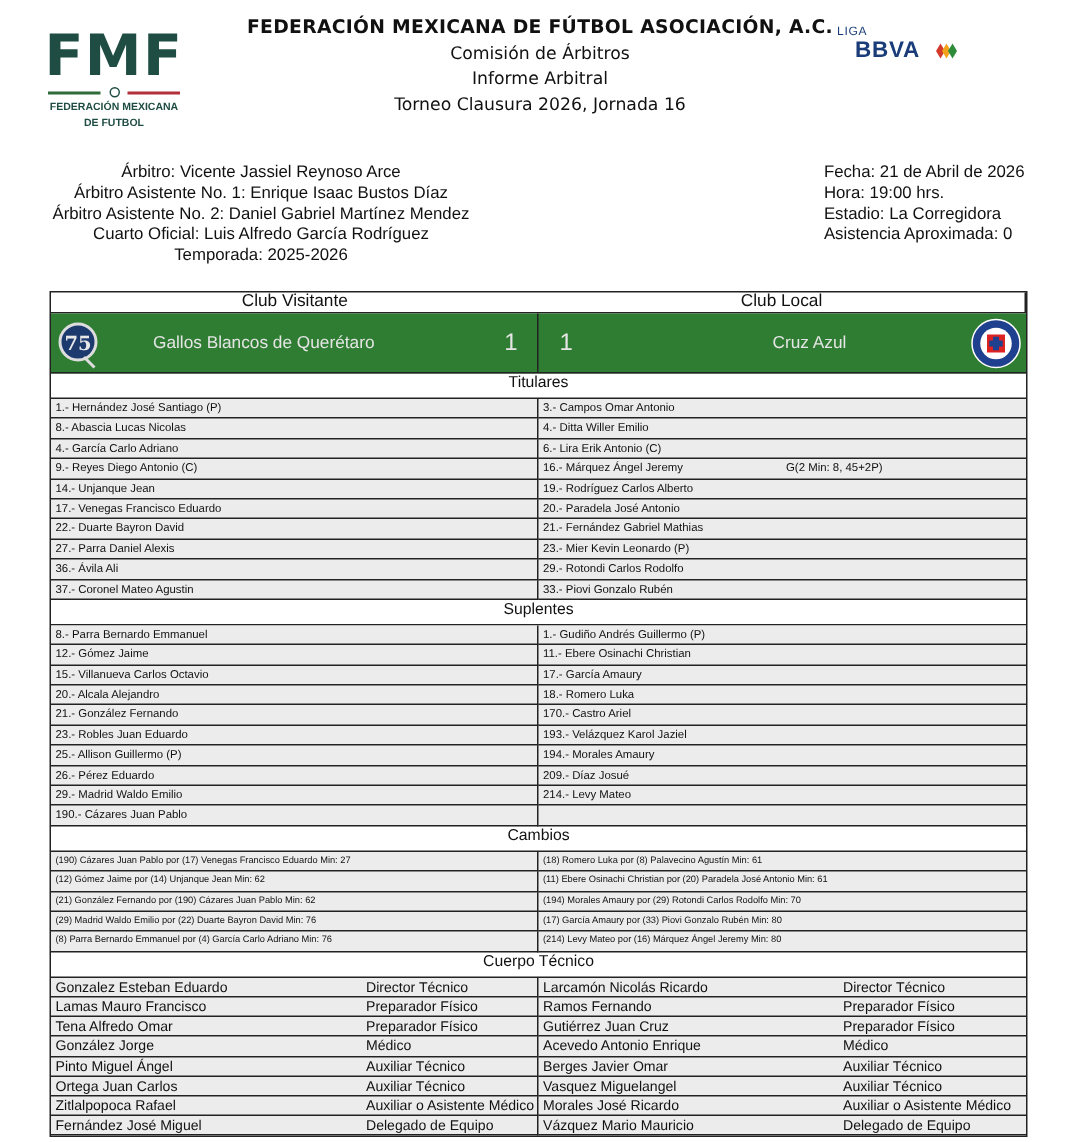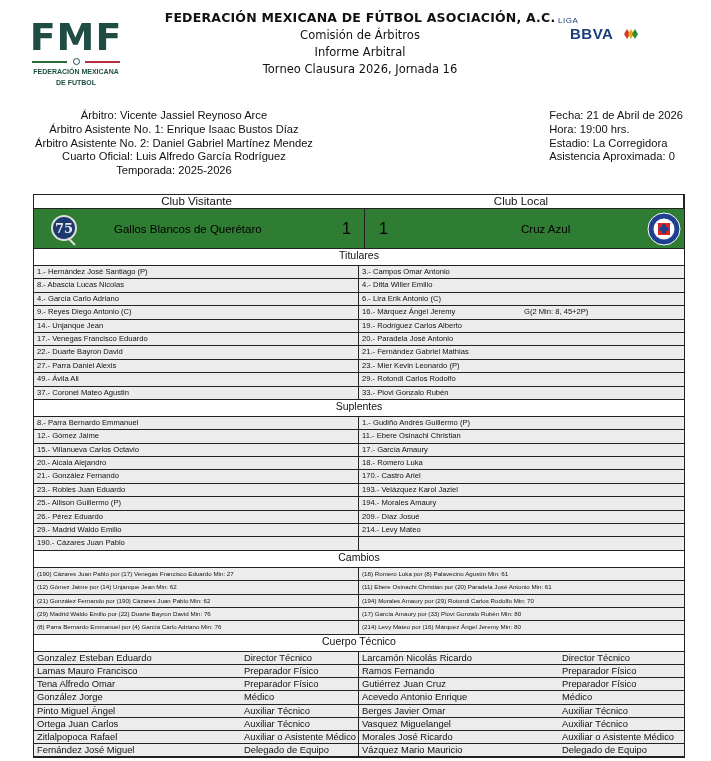--- a/index.html
+++ b/index.html
@@ -28,21 +28,21 @@
   .officials { position: absolute; left: 35px; top: 109px; font-size: 11.2px; line-height: 13.8px; text-align: center; }
   .match-info { position: absolute; right: 28px; top: 109px; font-size: 11.2px; line-height: 13.8px; text-align: left; }
 
   
   .report { position: absolute; left: 33px; top: 194px; width: 652px; border: 1px solid #222; }
   .row { display: flex; width: 100%; }
   .cell { border-bottom: 1px solid #222; }
   .half { width: 50%; }
   .half.left { border-right: 1px solid #222; }
   .club-header { height: 14px; font-size: 11.5px; text-align: center; line-height: 13px; }
-  .team-row { height: 40px; background: #2f7d32; color: #000000; position: relative; padding-left: 12px; }
+  .team-row { height: 40px; background: #2f7d32; color: #e5e5e5; position: relative; }
   .team-row .half { position: relative; height: 100%; }
   .team-name { position: absolute; top: 0; line-height: 40px; font-size: 11.5px; }
   .score { position: absolute; top: 0; line-height: 40px; font-size: 16px; }
   .badge-q { position: absolute; left: 3px; top: 5px; width: 30px; height: 32px; }
   .badge-cruz { position: absolute; right: 3px; top: 3px; width: 34px; height: 34px; }
 
   .section-title { height: 17px; font-size: 10.5px; text-align: center; line-height: 12.5px; background: #fff; border-bottom: 1px solid #222; }
   .plist-row { height: 13.4px; background: #ececec; }
   .plist-row .half { font-size: 7.6px; line-height: 12.4px; padding-left: 3px; position: relative; white-space: nowrap; overflow: hidden; border-bottom: 1px solid #222; }
   .goal-note { position: absolute; left: 165px; top: 0; }
@@ -154,21 +154,21 @@
       </div>
       <div class="row plist-row">
         <div class="half left">22.- Duarte Bayron David</div>
         <div class="half"><span>21.- Fernández Gabriel Mathias</span><span class="goal-note"></span></div>
       </div>
       <div class="row plist-row">
         <div class="half left">27.- Parra Daniel Alexis</div>
         <div class="half"><span>23.- Mier Kevin Leonardo (P)</span><span class="goal-note"></span></div>
       </div>
       <div class="row plist-row">
-        <div class="half left">49.- Ávila Ali</div>
+        <div class="half left">36.- Ávila Ali</div>
         <div class="half"><span>29.- Rotondi Carlos Rodolfo</span><span class="goal-note"></span></div>
       </div>
       <div class="row plist-row">
         <div class="half left">37.- Coronel Mateo Agustin</div>
         <div class="half"><span>33.- Piovi Gonzalo Rubén</span><span class="goal-note"></span></div>
       </div>
     </div>
 
   <div class="section-title">Suplentes</div>
   <div id="subs-list">

